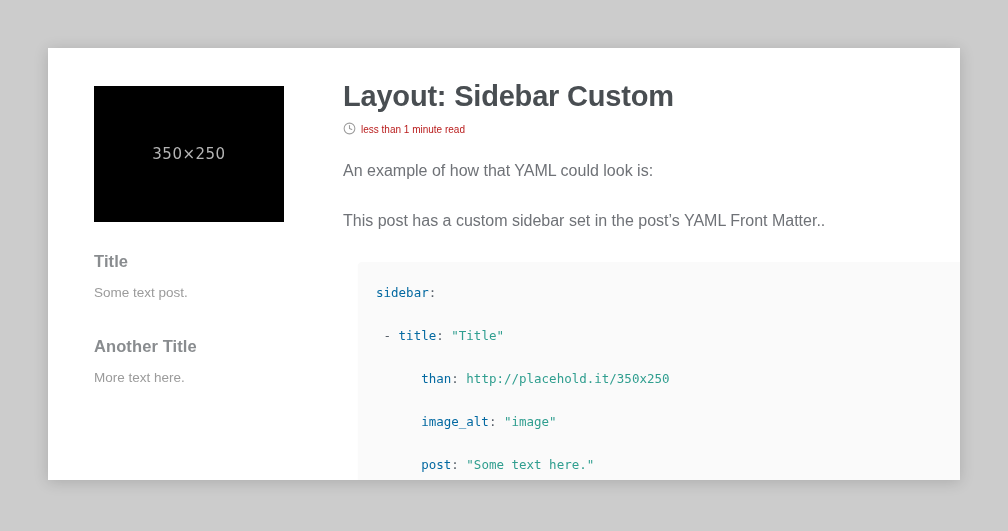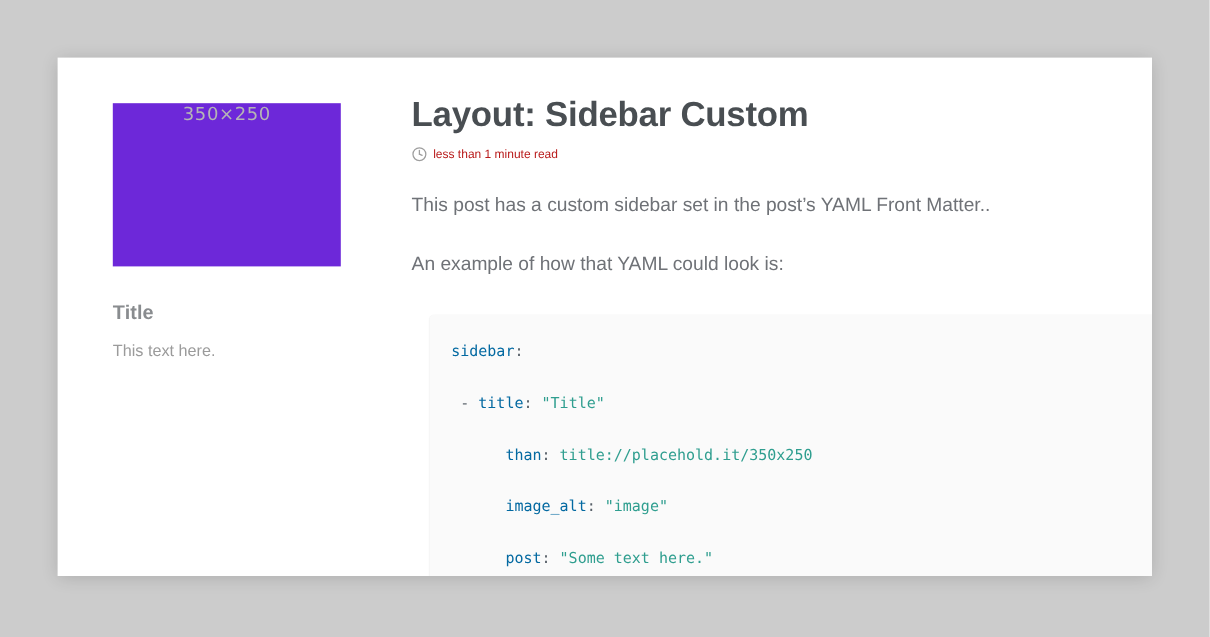--- a/index.html
+++ b/index.html
@@ -38,22 +38,23 @@
   .sidebar {
     position: absolute;
     left: 46px;
     top: 38px;
     width: 192px;
   }
 
   .sidebar-figure {
     width: 190px;
     height: 136px;
-    background: #6d28d9;
+    background: #000000;
     display: flex;
+    align-items: center;
     justify-content: center;
   }
   .sidebar-figure-label {
     font-family: "DejaVu Sans", sans-serif;
     font-size: 15px;
     letter-spacing: 0.5px;
     color: #b5b5b5;
     user-select: none;
   }
 
@@ -157,51 +158,55 @@
   <div class="page-inner">
 
     <aside class="sidebar">
 
       <div class="sidebar-figure">
         <span class="sidebar-figure-label">350×250</span>
       </div>
 
       <div class="sidebar-block">
         <h3 class="sidebar-title">Title</h3>
-        <p class="sidebar-text">This text here.</p>
+        <p class="sidebar-text">Some text post.</p>
       </div>
 
+      <div class="sidebar-block second">
+        <h3 class="sidebar-title">Another Title</h3>
+        <p class="sidebar-text">More text here.</p>
+      </div>
 
     </aside>
 
     <article class="article">
 
       <h1 class="article-title">Layout: Sidebar Custom</h1>
 
       <p class="article-meta">
         <span class="clock-icon">
           <svg viewBox="0 0 16 16" width="13" height="13" aria-hidden="true">
             <circle cx="8" cy="8" r="6.6" fill="none" stroke="#9e9e9e" stroke-width="1.3"></circle>
             <line x1="8" y1="8" x2="8" y2="4.2" stroke="#9e9e9e" stroke-width="1.3" stroke-linecap="round"></line>
             <line x1="8" y1="8" x2="10.8" y2="9.2" stroke="#9e9e9e" stroke-width="1.3" stroke-linecap="round"></line>
           </svg>
         </span>
         <span>less than 1 minute read</span>
       </p>
 
+      <p class="article-para">An example of how that YAML could look is:</p>
+
       <p class="article-para first">This post has a custom sidebar set in the post’s YAML Front Matter..</p>
-
-      <p class="article-para">An example of how that YAML could look is:</p>
 
     </article>
 
     <div class="code-block">
       <pre class="code-pre"><code id="code-target"><span class="code-line"><span class="tok-key">sidebar</span><span class="tok-punct">:</span></span>
 <span class="code-line"><span class="tok-dash"> - </span><span class="tok-key">title</span><span class="tok-punct">:</span><span> </span><span class="tok-string">"Title"</span></span>
-<span class="code-line"><span class="tok-dash">      </span><span class="tok-key">than</span><span class="tok-punct">:</span><span> </span><span class="tok-plain">title://placehold.it/350x250</span></span>
+<span class="code-line"><span class="tok-dash">      </span><span class="tok-key">than</span><span class="tok-punct">:</span><span> </span><span class="tok-plain">http://placehold.it/350x250</span></span>
 <span class="code-line"><span class="tok-dash">      </span><span class="tok-key">image_alt</span><span class="tok-punct">:</span><span> </span><span class="tok-string">"image"</span></span>
 <span class="code-line"><span class="tok-dash">      </span><span class="tok-key">post</span><span class="tok-punct">:</span><span> </span><span class="tok-string">"Some text here."</span></span>
 
 
 </code></pre>
     </div>
 
   </div>
 </div>
 

